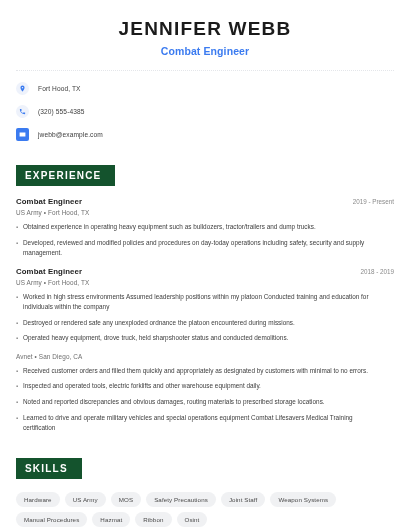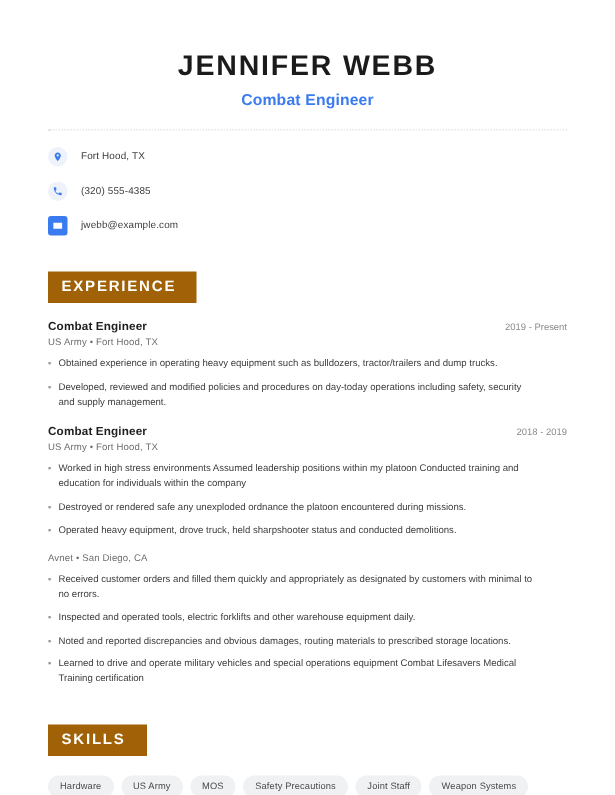--- a/index.html
+++ b/index.html
@@ -9,21 +9,21 @@
     background: #ffffff;
     font-family: "Liberation Sans", sans-serif;
     color: #2c2c2c;
     overflow: hidden;
   }
   .page {
     width: 410px;
     height: 530px;
     position: relative;
     background: #ffffff;
-    padding: 16px;
+    padding: 0;
   }
 
   
   .header {
     padding: 18px 16px 0 16px;
     text-align: center;
   }
   .full-name {
     font-size: 19px;
     font-weight: 700;
@@ -71,21 +71,21 @@
   .contact-text {
     font-size: 6.6px;
     color: #3d3d3d;
     letter-spacing: 0.1px;
   }
 
   
   .section { padding: 0 16px; }
   .section-heading {
     display: inline-block;
-    background: #a16207;
+    background: #14532d;
     color: #ffffff;
     font-size: 10px;
     font-weight: 700;
     letter-spacing: 1.2px;
     padding: 5px 14px 5px 9px;
     margin-top: 16px;
     margin-bottom: 11px;
   }
 
   

